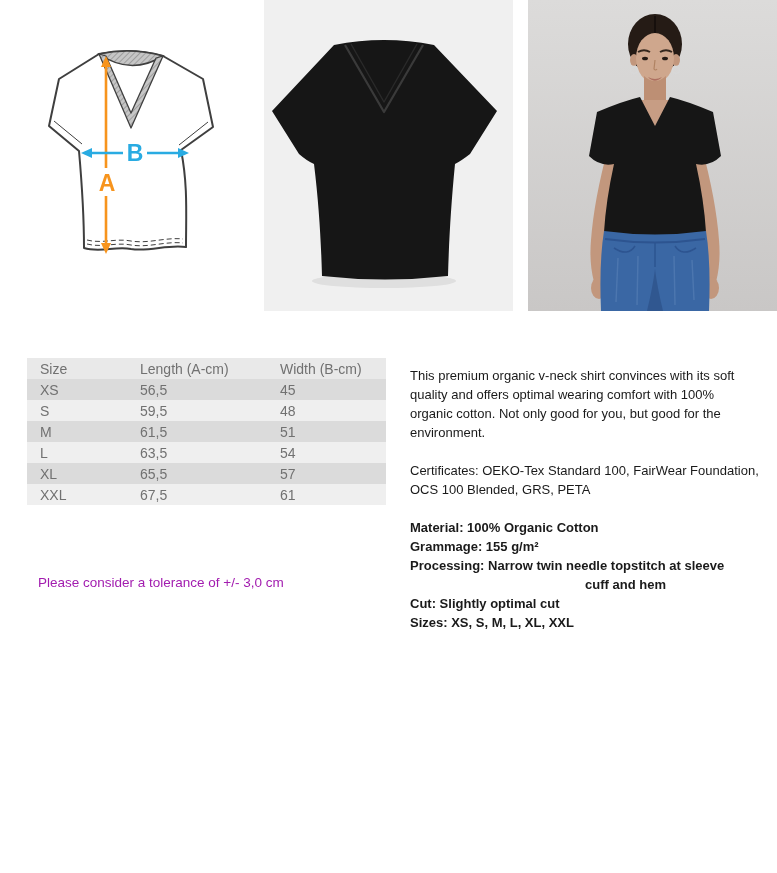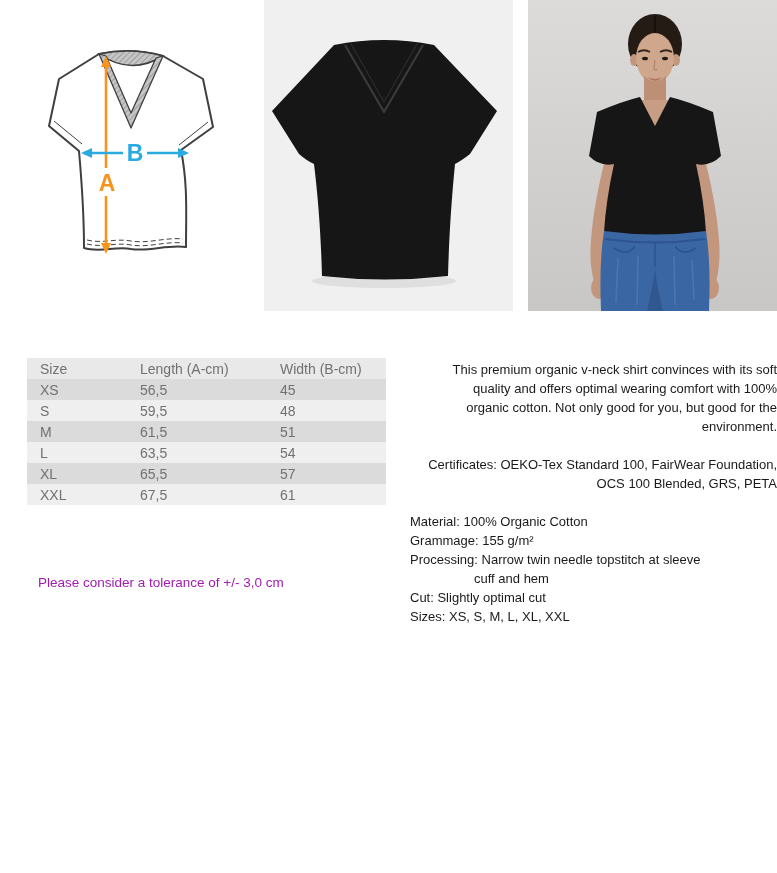--- a/index.html
+++ b/index.html
@@ -33,24 +33,24 @@
 
   .tolerance {
     position:absolute; left:38px; top:575px;
     font-size:13.5px; color:#a21caf; white-space:pre;
   }
 
   .description {
     position:absolute; left:410px; top:354px; width:367px;
     font-size:13px; line-height:19px; color:#1a1a1a;
   }
-  .description p { margin:6px 0 19px 0; white-space:pre;text-align:right; }
-  .specs { margin-top:19px; }
+  .description p { margin:12px 0 19px 0; white-space:pre; }
+  .specs { margin-top:19px;font-weight:bold; }
   .specs div { white-space:pre; }
-  .specs .indent { padding-left:64px; }
+  .specs .indent { padding-left:64px;text-align:center; }
 </style>
 </head>
 <body>
 
 <div class="gallery">
 
   <div class="tile tile-diagram">
     <svg width="251" height="311" viewBox="0 0 251 311">
       <defs>
         <pattern id="hatch" width="4" height="4" patternUnits="userSpaceOnUse" patternTransform="rotate(45)">

